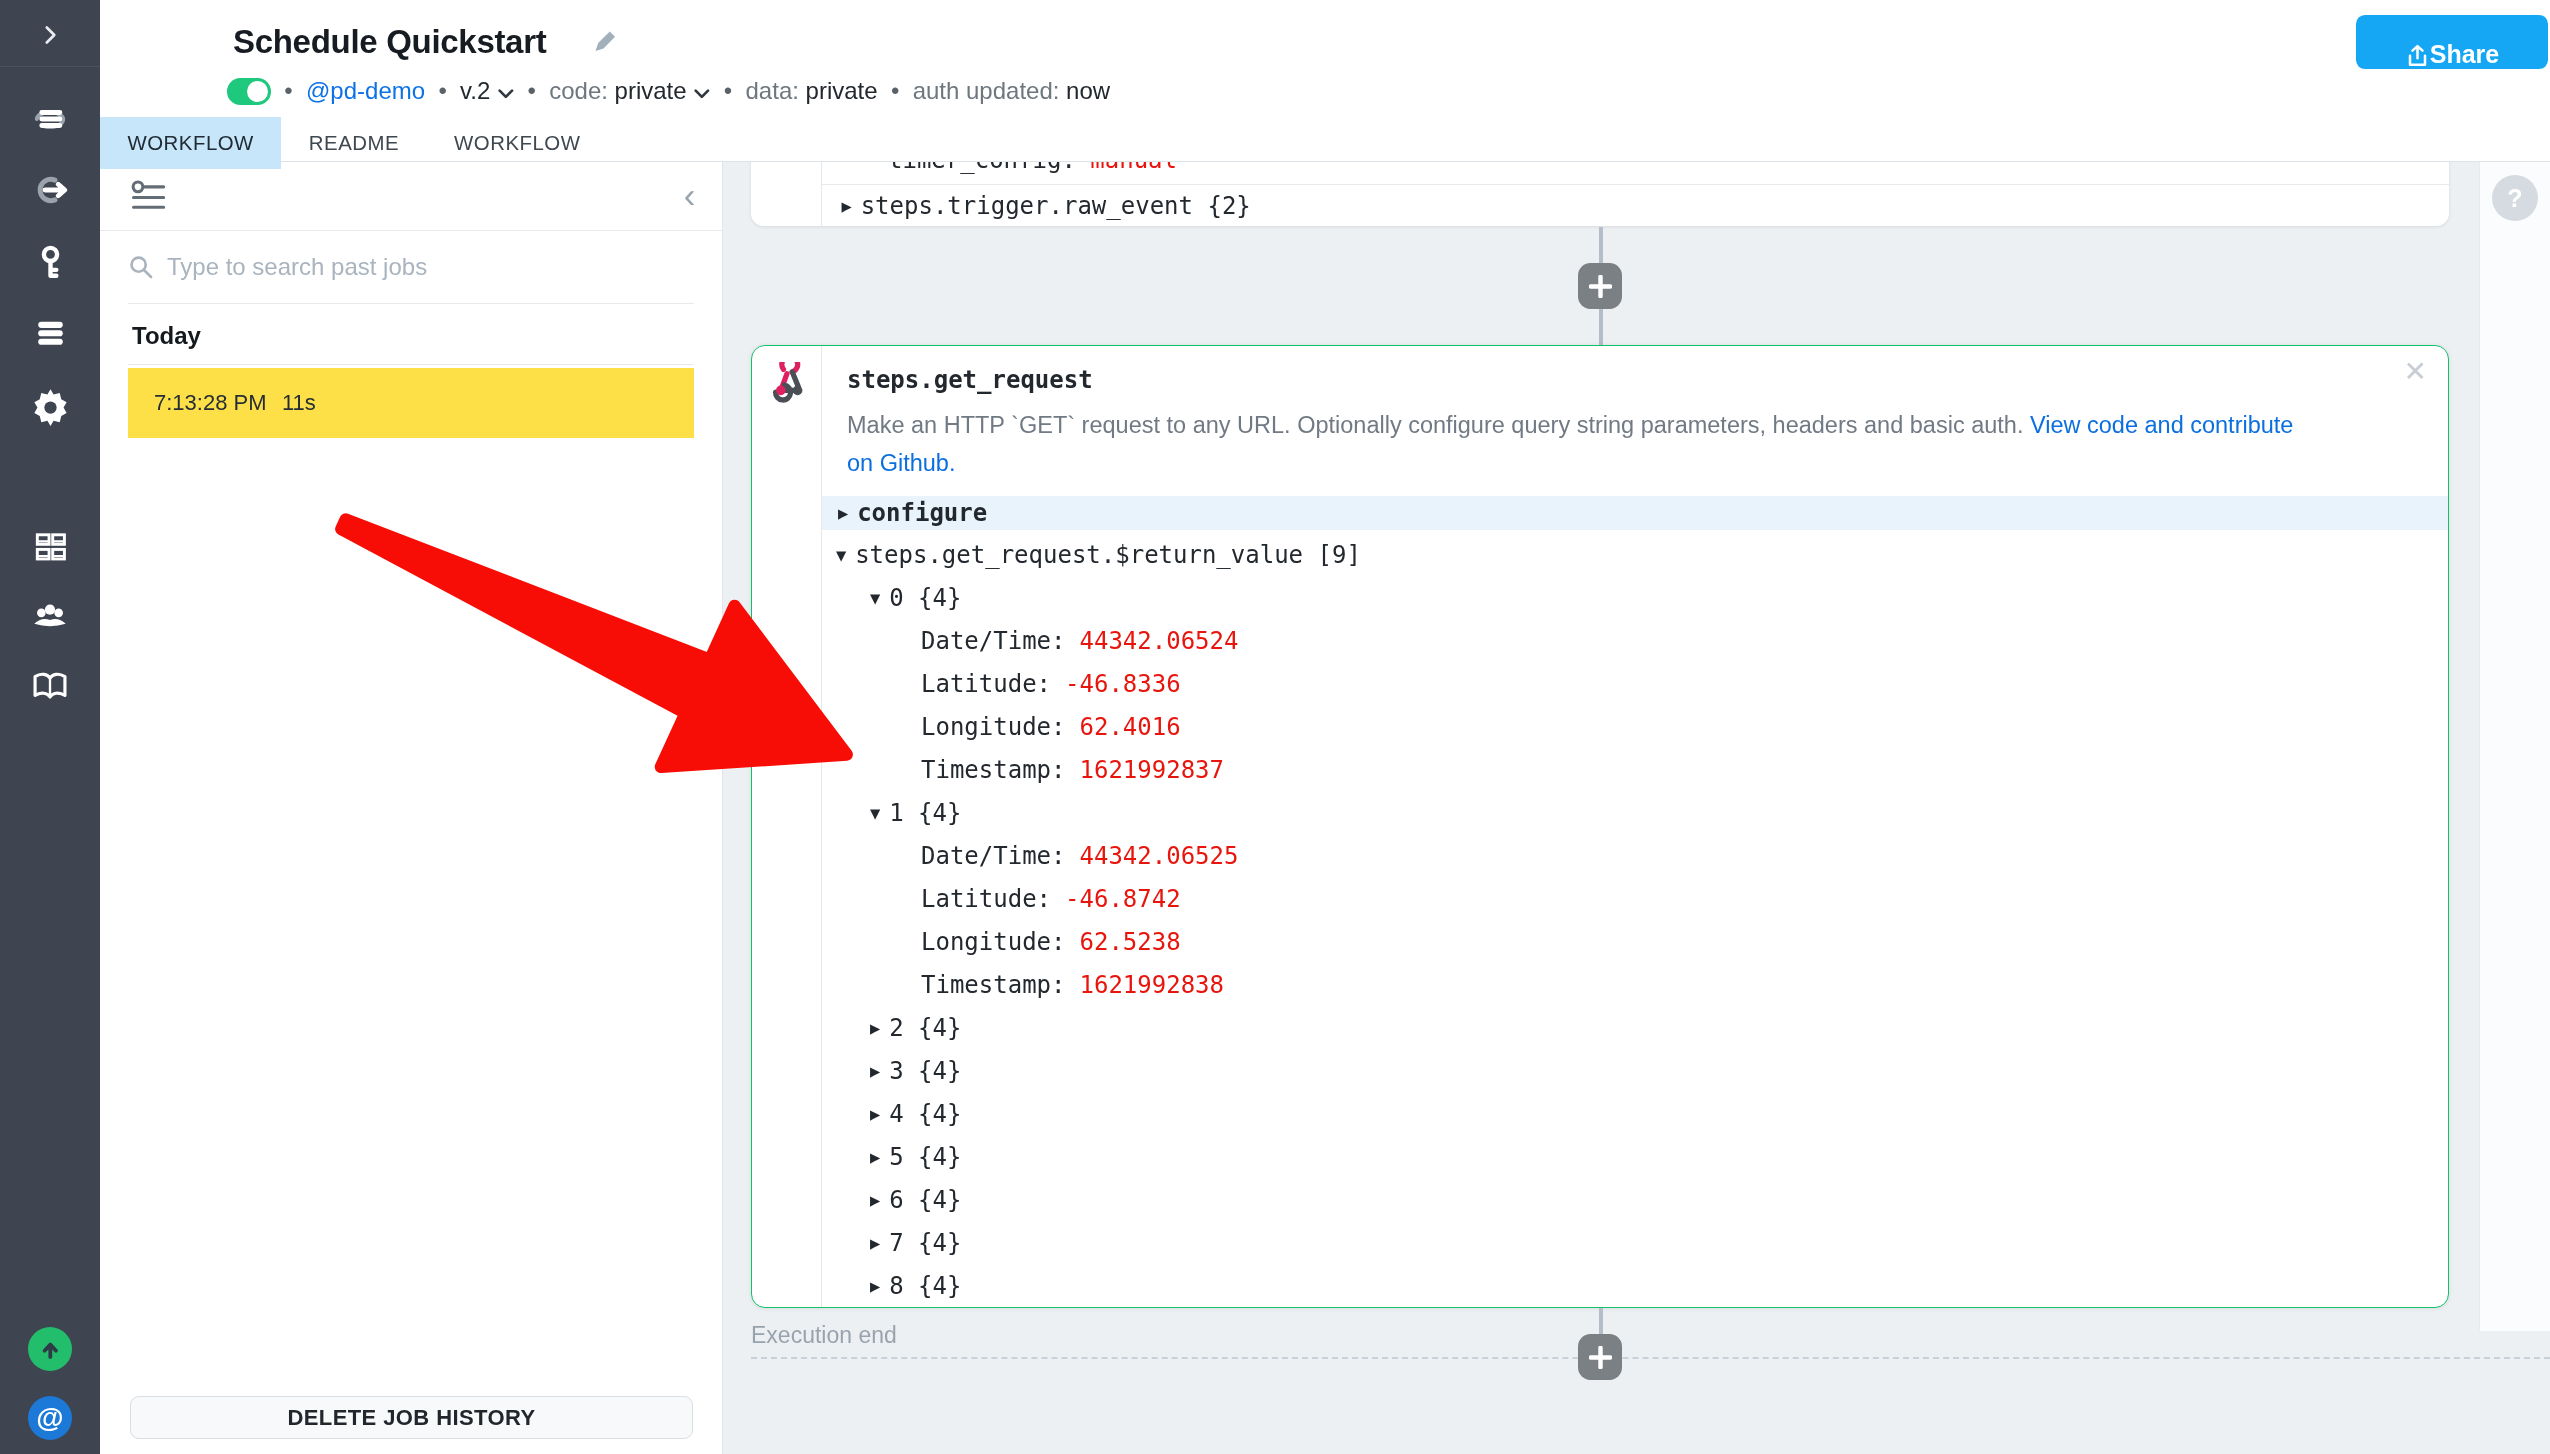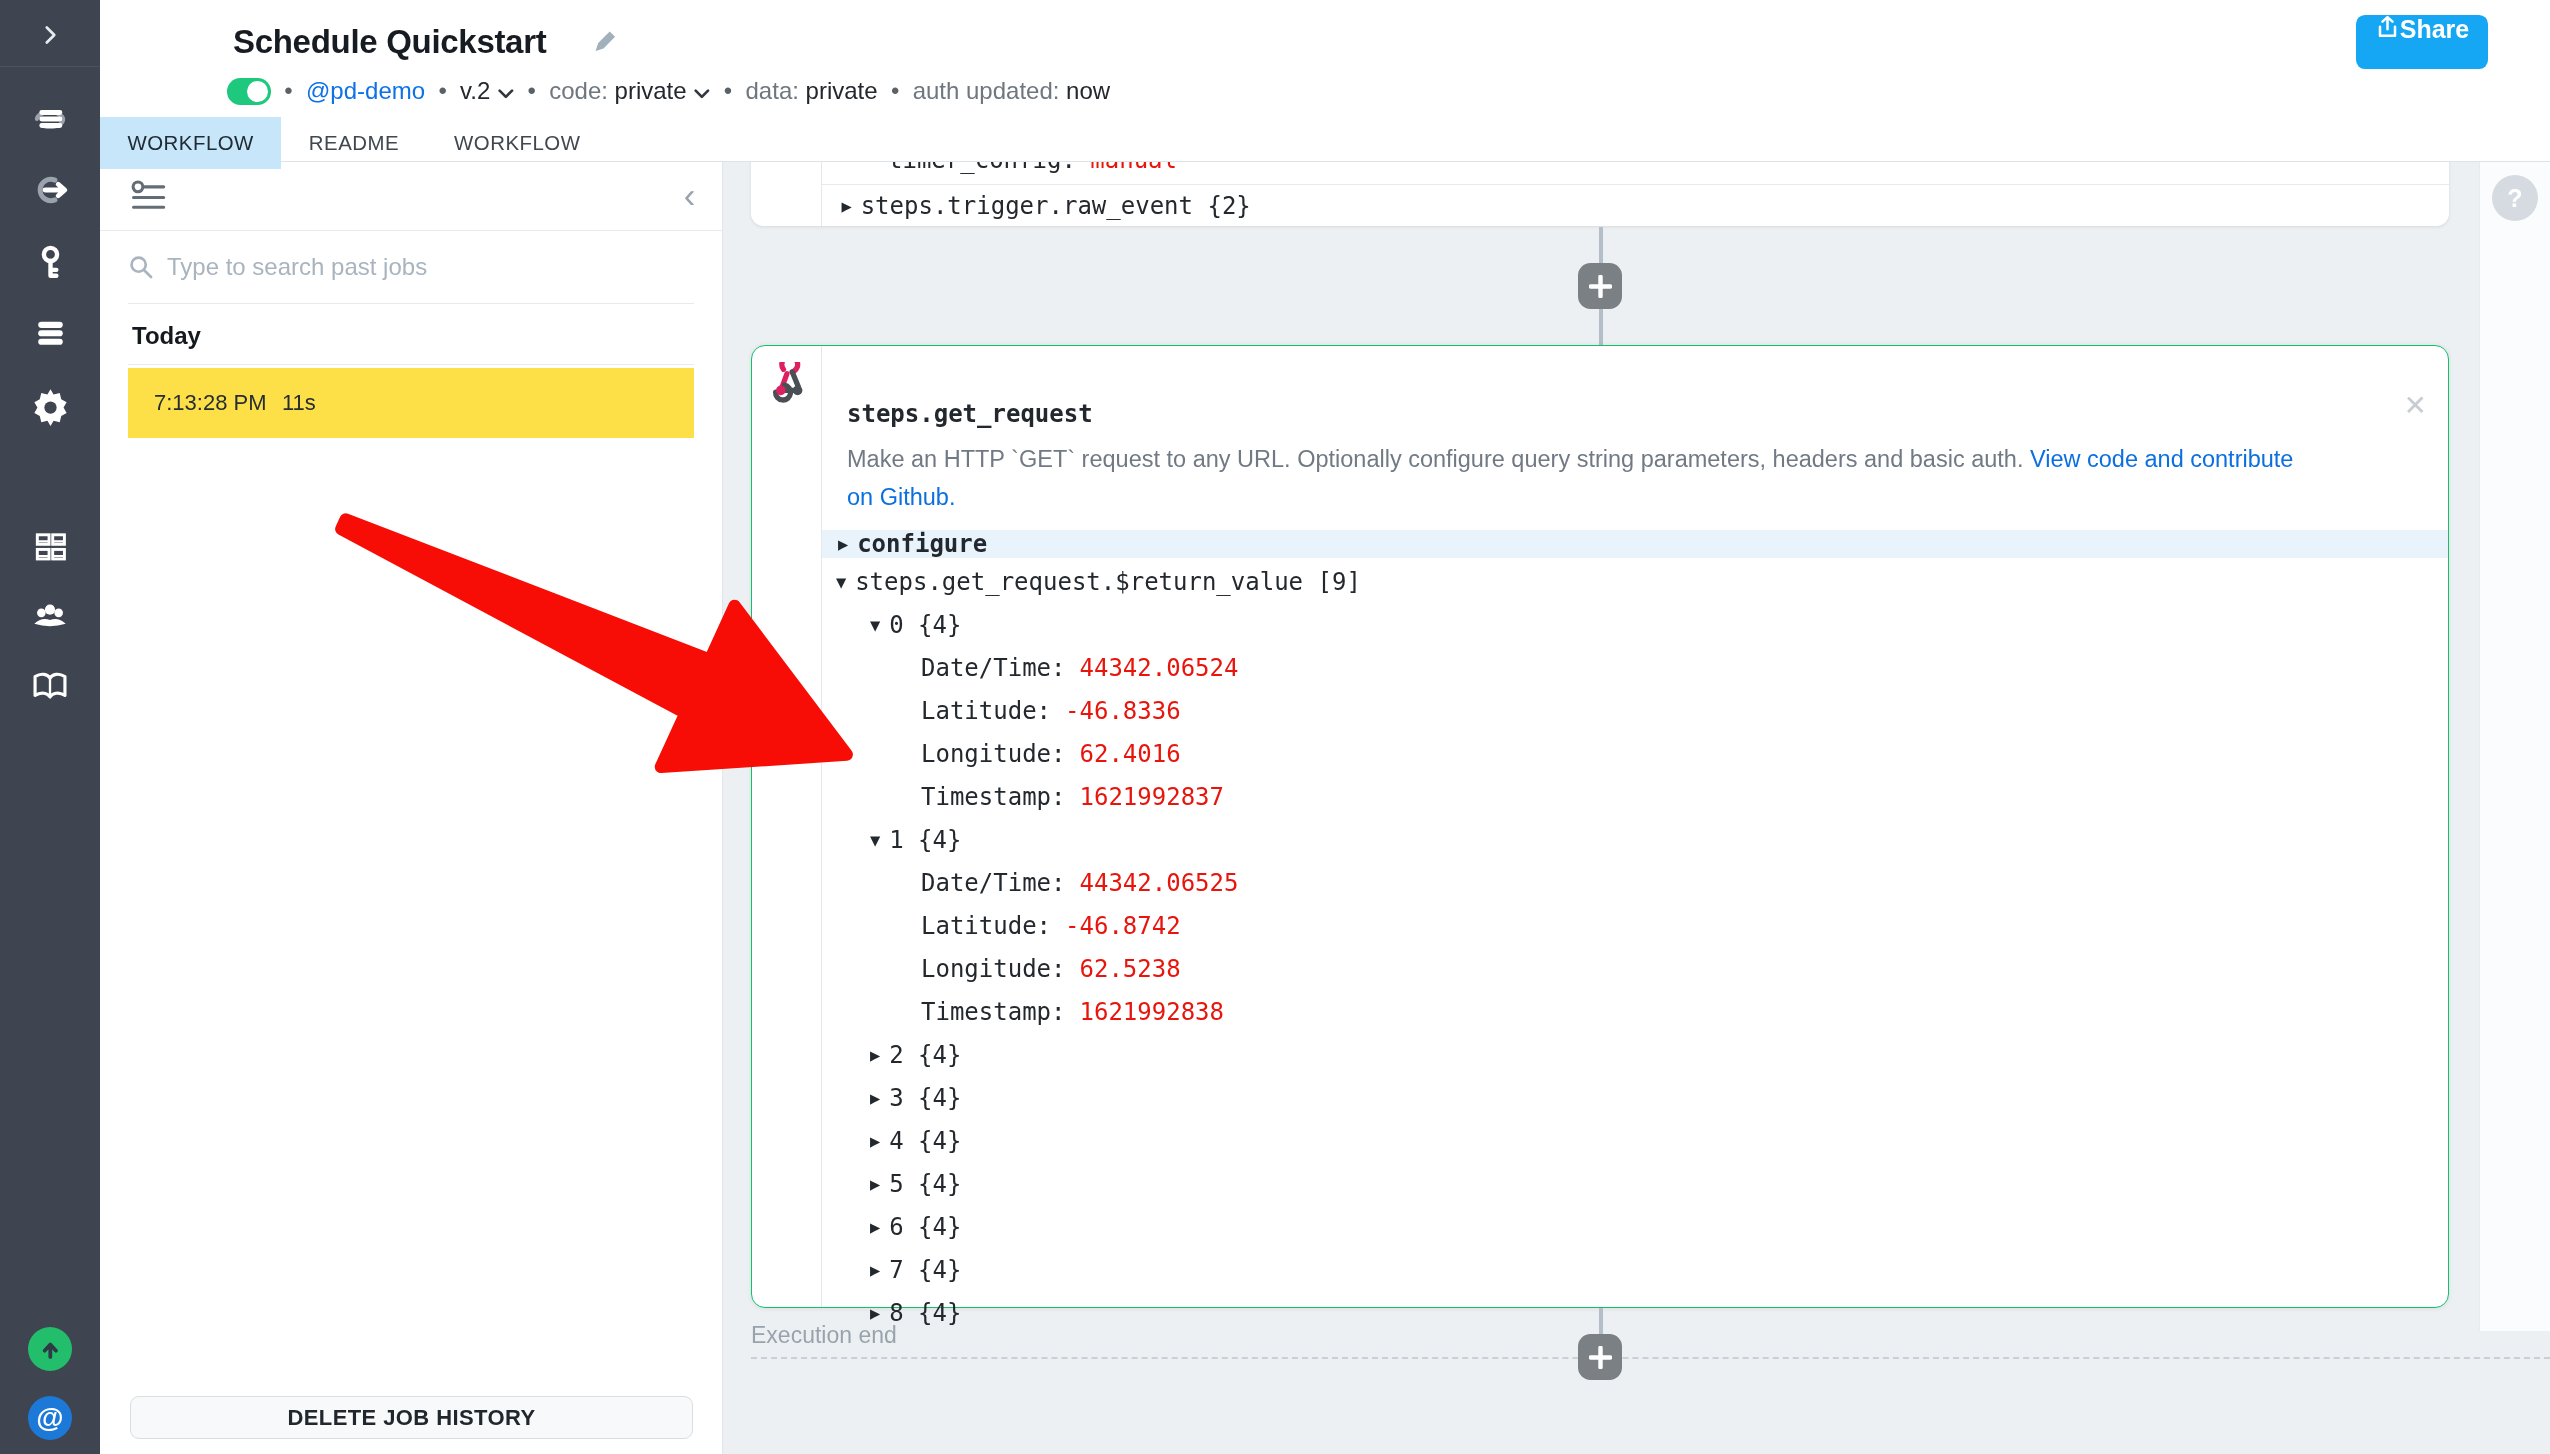--- a/index.html
+++ b/index.html
@@ -10,22 +10,22 @@
   #sidebar { position:absolute; left:0; top:0; width:100px; height:1454px; background:#3E4450; z-index:30; }
   #sidebar .divider { position:absolute; left:0; top:66px; width:100%; height:0; border-top:0.9px solid #4B525D; }
   .side-icon { position:absolute; left:50%; transform:translate(-50%,-50%); width:50px; height:50px;
                display:flex; align-items:center; justify-content:center; cursor:pointer; }
   .badge-circle { width:44px; height:44px; border-radius:50%; display:flex; align-items:center; justify-content:center; }
 
   
   #header { position:absolute; left:100px; top:0; right:0; height:117px; background:#fff; z-index:10;padding-left:20px; }
   #page-title { position:absolute; left:133px; top:23px; font-size:33px; font-weight:700; color:#171C22; letter-spacing:-0.3px; }
   #edit-pencil { position:absolute; left:492px; top:28px; width:26.6px; height:26.6px; cursor:pointer; }
-  #share-btn { position:absolute; left:2256px; top:15px; width:132px; height:54px; background:#15A7F4; border:none;
-               border-radius:8.9px; color:#fff; font-size:25px; font-weight:600; display:flex; align-items:flex-start;
+  #share-btn { position:absolute; left:2256px; top:15px; width:192px; height:54px; background:#15A7F4; border:none;
+               border-radius:8.9px; color:#fff; font-size:25px; font-weight:600; display:flex; align-items:flex-end;
                justify-content:center; gap:0; cursor:pointer; font-family:"Liberation Sans",sans-serif; }
   #meta-row { position:absolute; left:127px; top:78px; height:26.6px; display:flex; align-items:center; gap:13.3px;
               font-size:24px; color:#22282E; }
   .toggle { width:44px; height:26.6px; border-radius:13.3px; background:#1EC97D; position:relative; cursor:pointer; }
   .toggle .knob { position:absolute; right:2.7px; top:2.7px; width:21px; height:21px; border-radius:50%; background:#fff; }
   .dot-sep { color:#5A6269; font-size:24px; line-height:26.6px; }
   .meta-link { color:#0D72E8; cursor:pointer; text-decoration:none; }
   .meta-label { color:#6E767E; }
   .chev { display:inline-block; margin-left:6.2px; }
 
@@ -74,21 +74,21 @@
   #trigger-card .row1 { height:72px; border-bottom:0.9px solid #E7EAED; display:flex; align-items:flex-end;
                         padding:0 0 9.7px 66px; }
   #trigger-card .row2 { height:41px; display:flex; align-items:center; padding-left:19.5px; cursor:pointer; }
   .red { color:#E8150D; }
 
   
   #step-card { top:183px; height:963px; border:1.8px solid #12C06A; border-radius:14px;
                box-shadow:0 0.9px 4.4px rgba(20,30,40,.08); }
   #step-card .gutter { width:70px; }
   #webhook-icon { margin-top:16px; }
-  #step-title-row { position:relative; padding:19.5px 26.6px 0 25px;margin-top:34px; }
+  #step-title-row { position:relative; padding:19.5px 26.6px 0 25px; }
   #step-title { font-weight:700; }
   #close-x { position:absolute; right:21px; top:12.4px; font-size:28px; color:#C7CDD4; cursor:pointer; line-height:28px; }
   #step-desc { padding:12.4px 26.6px 0 25px; font-size:23.5px; line-height:38px; color:#717A84; }
   #step-desc a { color:#0B6FE0; text-decoration:none; cursor:pointer; }
   #configure-row { margin-top:14px; height:41px; background:#E9F3FB; display:flex; align-items:center;
                    padding-left:16px; cursor:pointer; }
   #configure-row .lbl { font-weight:700; }
   #return-tree { margin-top:2.7px; }
   .tree-row { height:43px; display:flex; align-items:center; }
   .tree-row.lvl0 { padding-left:14px; }

